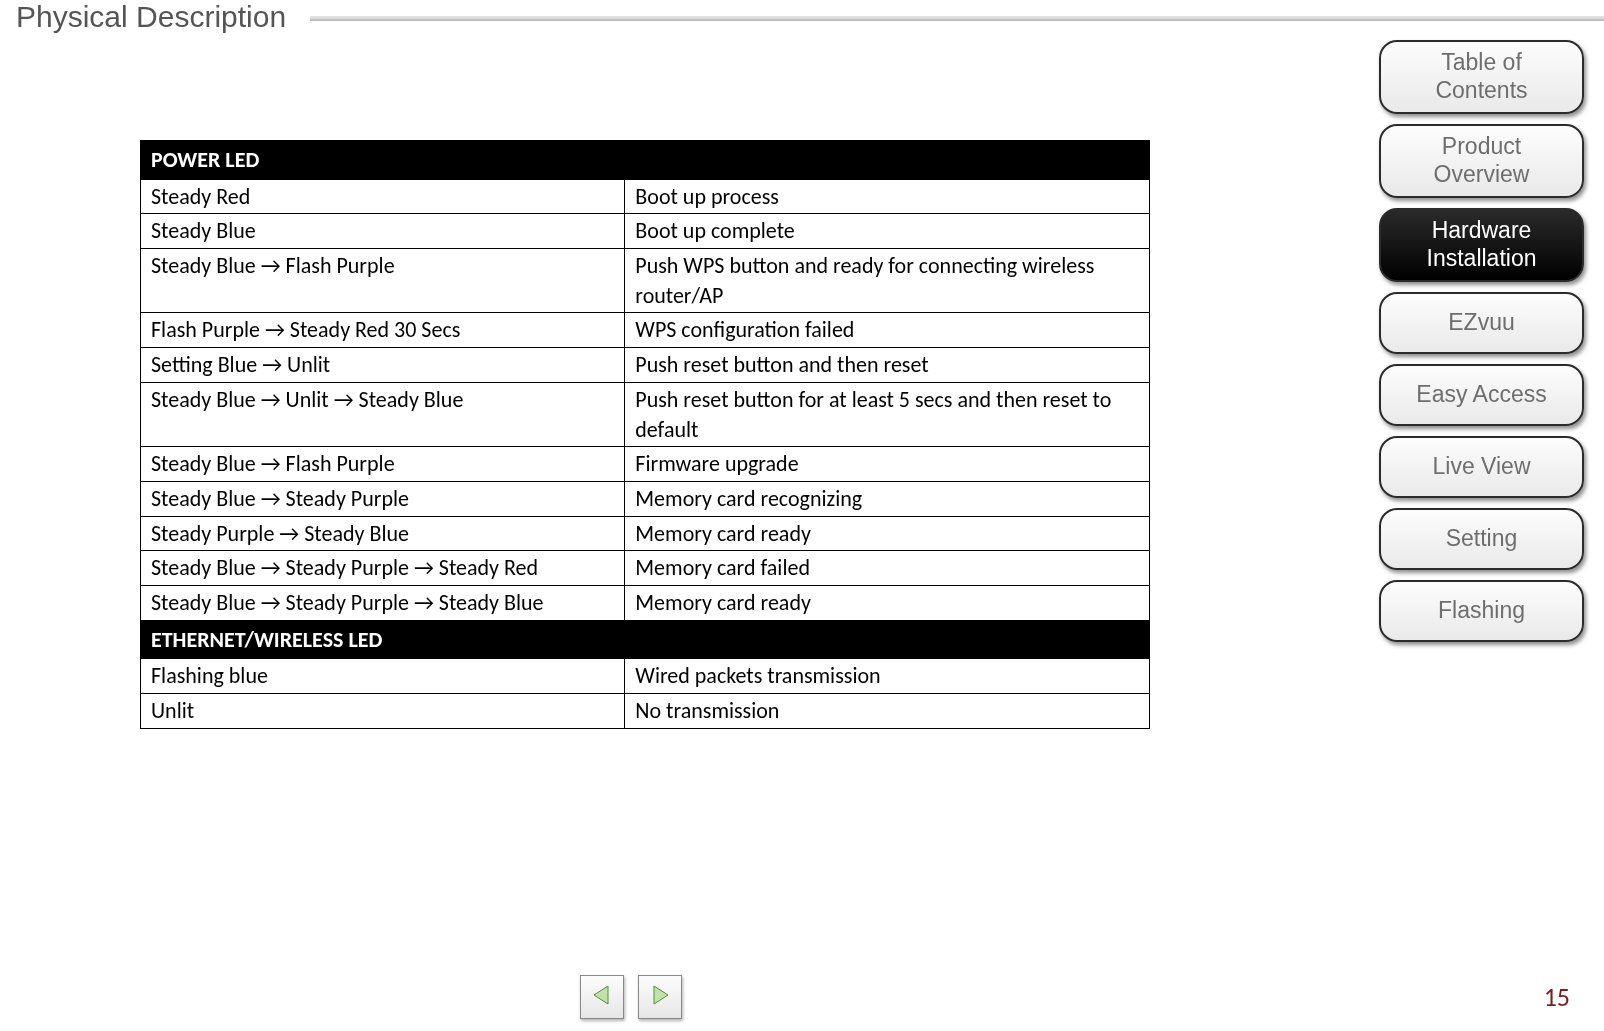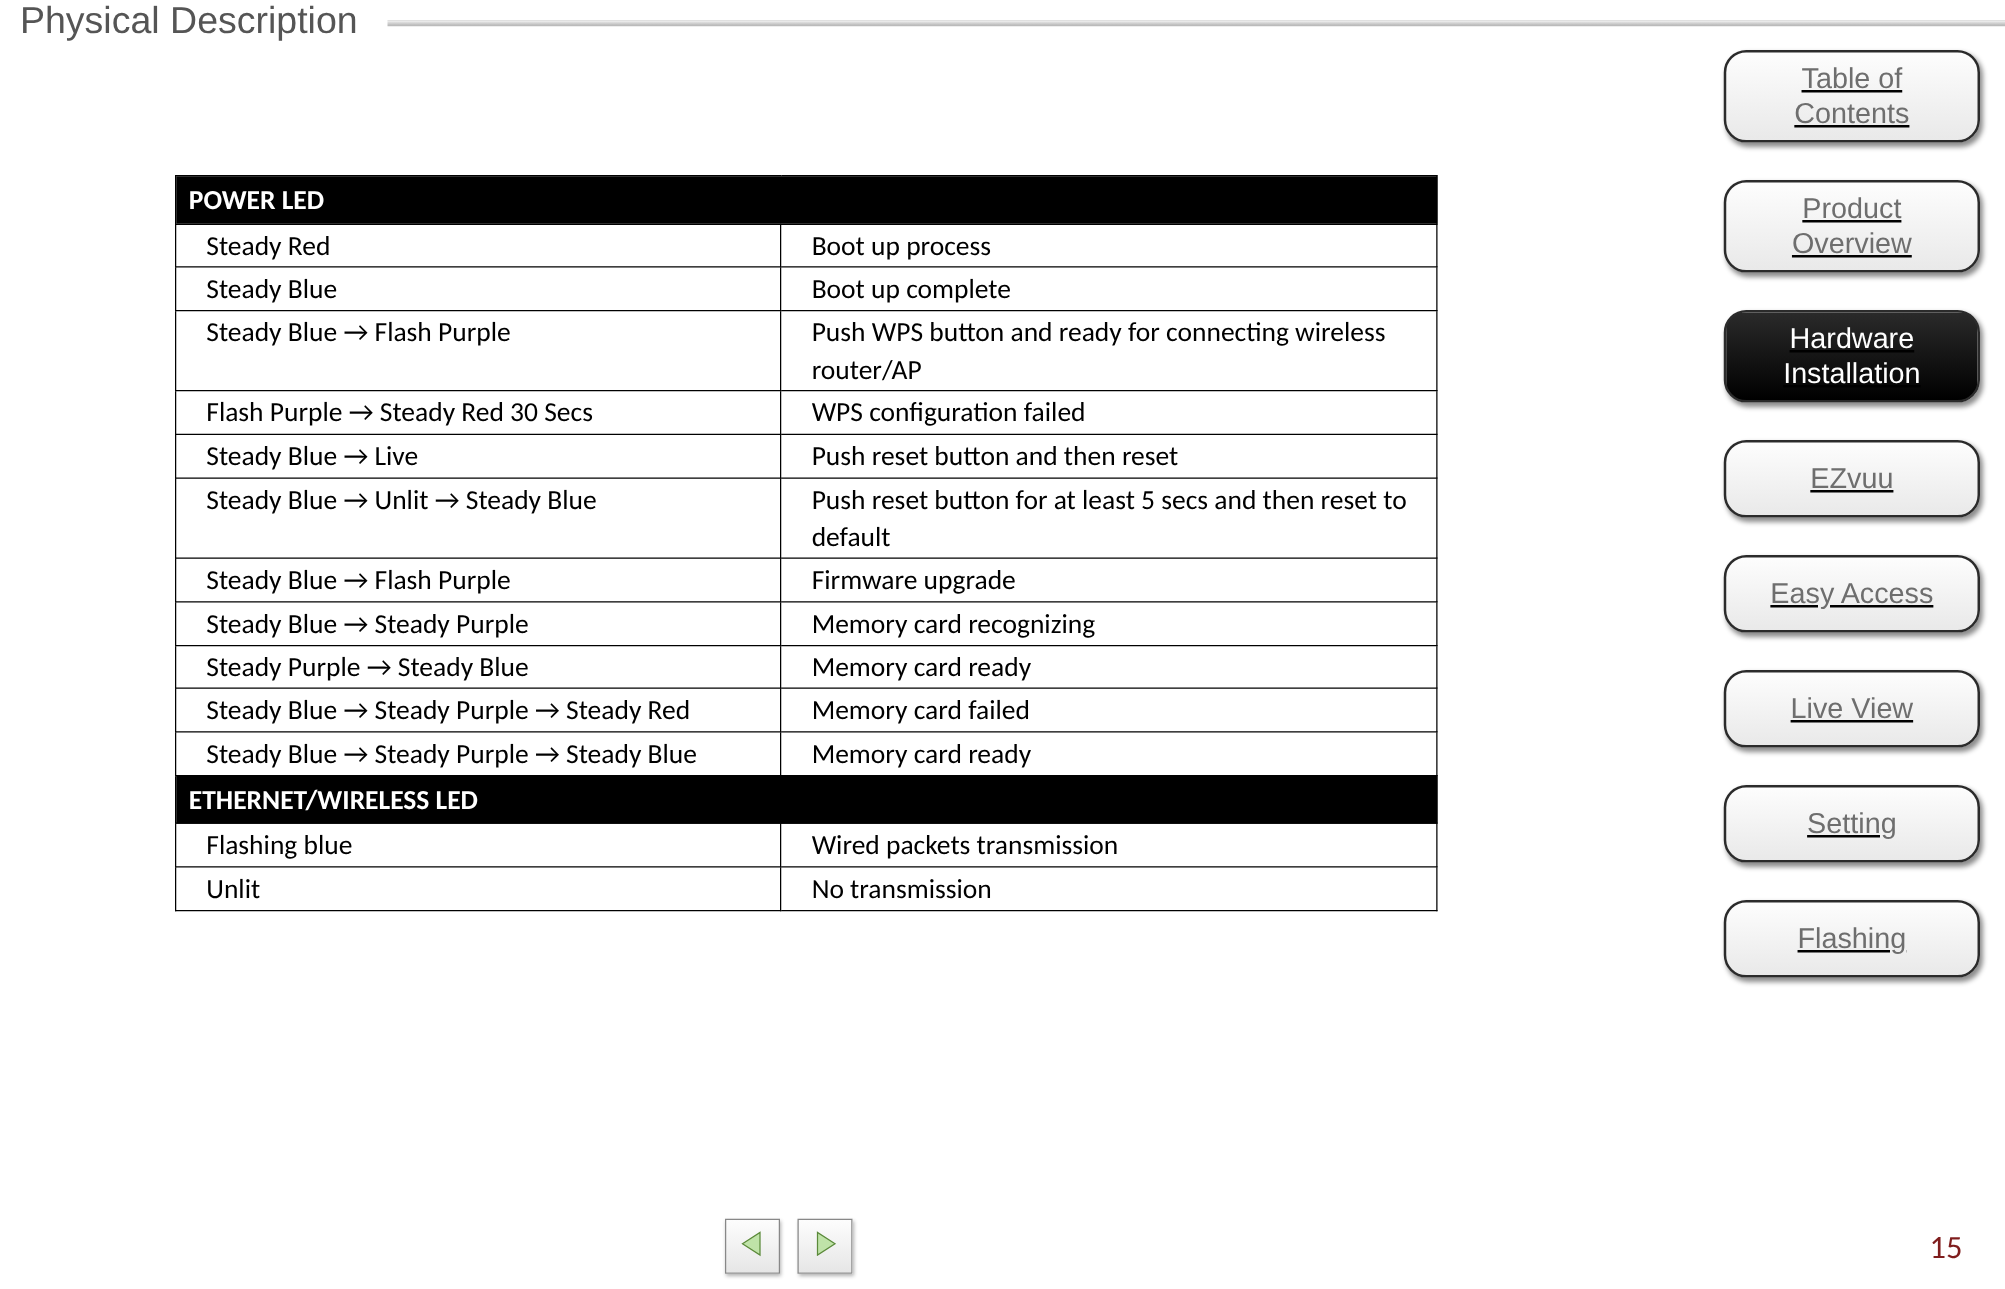--- a/index.html
+++ b/index.html
@@ -45,43 +45,42 @@
   table.led {
     border-collapse: collapse;
     width: 100%;
     font-size: 22px;
     font-family: Calibri, Arial, sans-serif;
     color: #000;
     margin-left: 44px;
   }
   table.led td {
     border: 1px solid #000;
-    padding: 2px 10px 2px 24px;
+    padding: 2px 10px 2px 10px;
     vertical-align: top;
     line-height: 1.35;
   }
   table.led tr.section td {
     background: #000;
     color: #fff;
     font-weight: bold;
     font-size: 22px;
     padding: 4px 10px;
   }
   table.led td.col-state { width: 48%; }
   table.led td.col-meaning { width: 52%; }
 
   .sidebar {
     position: absolute;
     top: 40px;
     right: 20px;
     width: 205px;
     display: flex;
     flex-direction: column;
-    gap: 30px;
-    text-decoration: underline;
+    gap: 10px;
   }
   .nav-btn {
     display: flex;
     align-items: center;
     justify-content: center;
     text-align: center;
     min-height: 62px;
     border-radius: 18px;
     border: 2px solid #2b2b2b;
     background: linear-gradient(#fdfdfd, #e9e9e9);
@@ -151,21 +150,21 @@
         </tr>
         <tr>
           <td class="col-state">Steady Blue → Flash Purple</td>
           <td class="col-meaning">Push WPS button and ready for connecting wireless router/AP</td>
         </tr>
         <tr>
           <td class="col-state">Flash Purple → Steady Red 30 Secs</td>
           <td class="col-meaning">WPS configuration failed</td>
         </tr>
         <tr>
-          <td class="col-state">Steady Blue → Live</td>
+          <td class="col-state">Setting Blue → Unlit</td>
           <td class="col-meaning">Push reset button and then reset</td>
         </tr>
         <tr>
           <td class="col-state">Steady Blue → Unlit → Steady Blue</td>
           <td class="col-meaning">Push reset button for at least 5 secs and then reset to default</td>
         </tr>
         <tr>
           <td class="col-state">Steady Blue → Flash Purple</td>
           <td class="col-meaning">Firmware upgrade</td>
         </tr>

